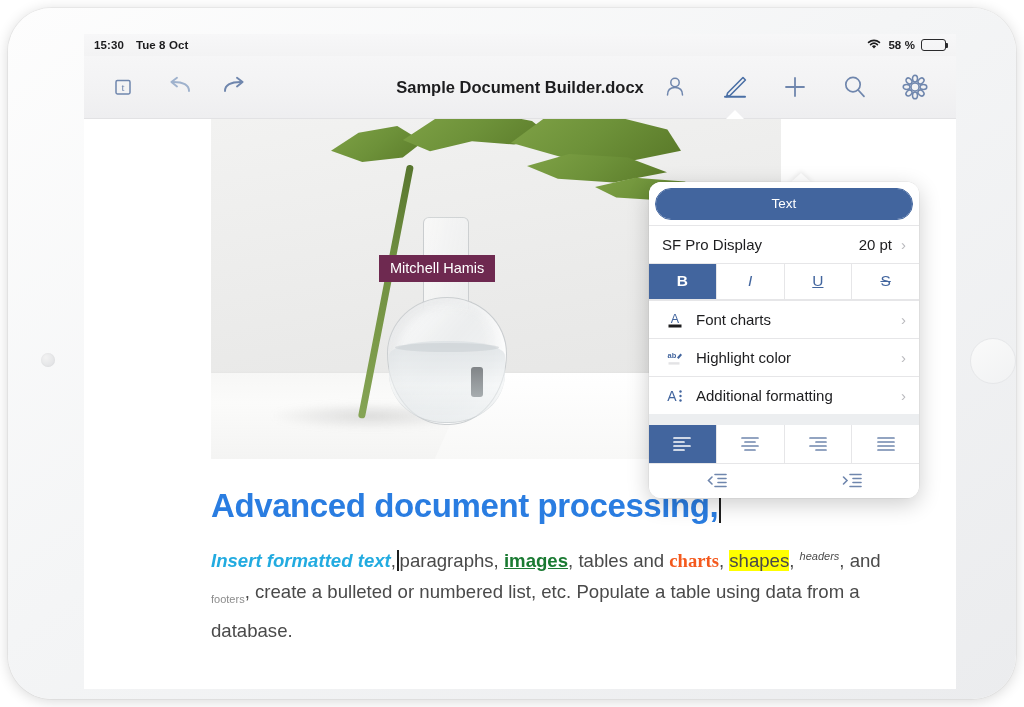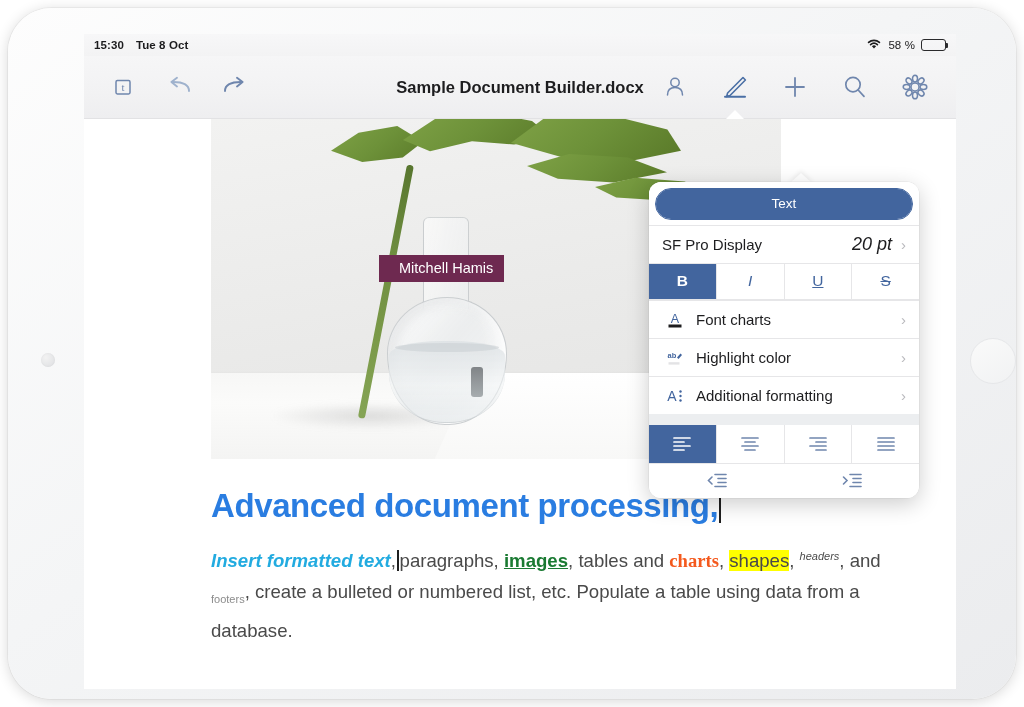--- a/index.html
+++ b/index.html
@@ -47,21 +47,21 @@
     width: 100%; height: 22px;
     background: linear-gradient(180deg,#f7f7f8,#f3f3f4);
     display: flex; align-items: center;
     padding: 0 10px;
     font-size: 11.5px; font-weight: bold; color: #1c1c1e;
     letter-spacing: .1px;
   }
   .sb-time { margin-right: 12px; }
   .sb-date { font-weight: bold; }
   .sb-right { margin-left: auto; display: flex; align-items: center; gap: 6px; }
-  .sb-batt-pct { font-size: 11.5px; font-weight: normal; }
+  .sb-batt-pct { font-size: 11.5px; font-weight: bold; }
   .batt-shell {
     width: 25px; height: 12px; border: 1.3px solid #2a2a2c;
     border-radius: 3px; position: relative; padding: 1.4px;
   }
   .batt-shell::after {
     content:""; position:absolute; right:-3.4px; top:3.2px;
     width:2px; height:4.6px; background:#2a2a2c; border-radius:0 1px 1px 0;
   }
   .batt-fill { height: 100%; background: #2a2a2c; border-radius: 1px; }
 
@@ -204,21 +204,21 @@
   .t-footers{ font-size:11px; vertical-align: sub; color:#8c8c8c; }
   .caret-inline {
     display:inline-block; width:1.6px; height:21px; background:#1f1f1f;
     vertical-align:-4px; margin:0 1px;
   }
 
   
   .nametag {
     position: absolute;
     color: #ffffff; font-size: 14.5px;
-    padding: 5px 11px 6px 20px;
+    padding: 5px 11px 6px 11px;
     white-space: nowrap;
   }
   .nametag.teal   { background:#15797b; }
   .nametag.maroon { background:#6e2950; }
   .tag-homer   { left: 614px; top: 82px; }
   .tag-mitchell{ left: 295px; top: 136px; }
 
   
   .float-caret {
     position:absolute; left:772px; top:330px;
@@ -250,21 +250,21 @@
     font-size: 13.5px; color: #42659e; background:#ffffff;
   }
   .seg-item.active { background: #42659e; color: #ffffff; }
   .pop-row {
     display: flex; align-items: center;
     height: 38px; padding: 0 13px;
     border-top: 1px solid #e6e6e8;
     background:#ffffff;
   }
   .pop-row .label { font-size: 15px; color: #1d1d1f; }
-  .pop-row .value { margin-left: auto; font-size: 18px; color: #1d1d1f; font-style: italic; }
+  .pop-row .value { margin-left: auto; font-size: 15px; color: #1d1d1f; }
   .chev { margin-left: 9px; color:#b9b9bd; font-size:15px; line-height:1; }
   .pop-row.icon-row { height: 38px; }
   .pop-row .row-icon { width: 26px; display:flex; align-items:center; justify-content:center; margin-right: 8px; }
 
   .bius {
     display: flex; border-top: 1px solid #e6e6e8; border-bottom: 1px solid #e6e6e8;
   }
   .bius-btn {
     flex:1; text-align:center; padding: 8px 0 9px;
     font-size: 15.5px; color:#42659e; background:#ffffff;

